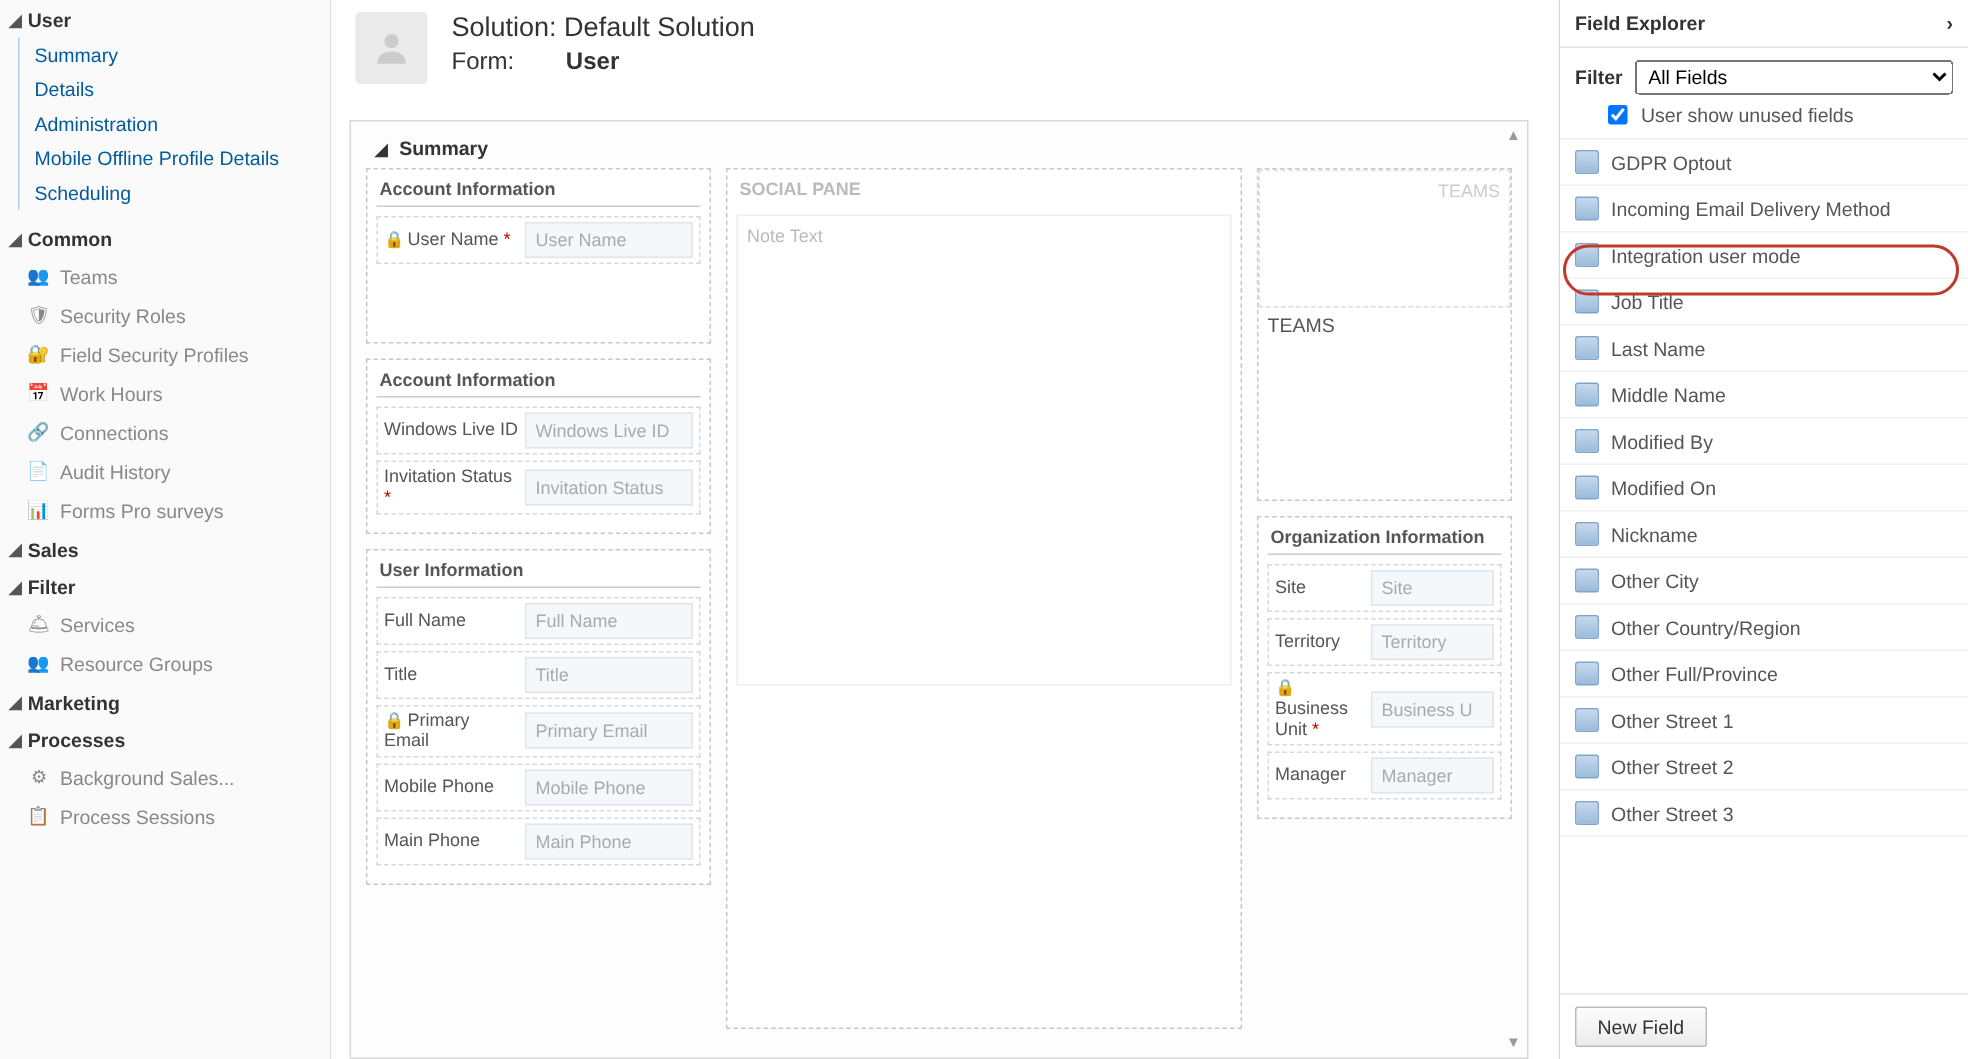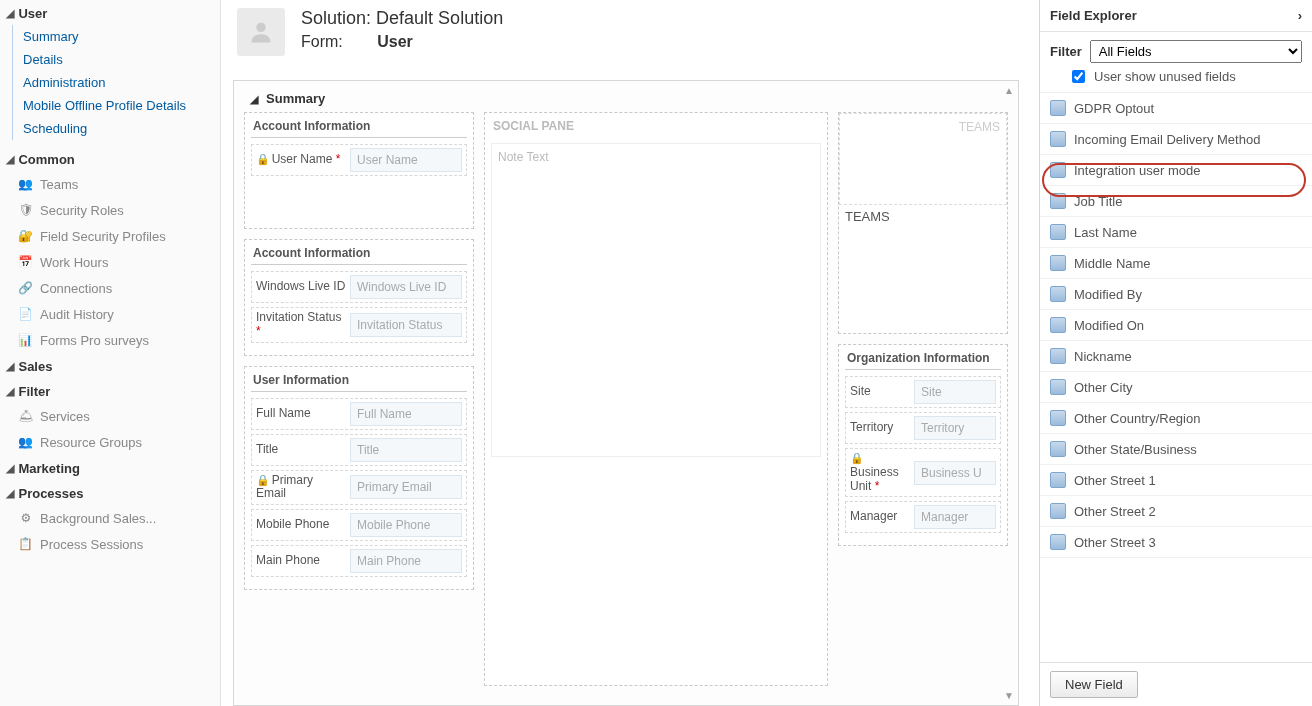--- a/index.html
+++ b/index.html
@@ -550,21 +550,21 @@
       <div class="rp-item">
           <span class="ficon"></span>
           <span>Other City</span>
         </div>
       <div class="rp-item">
           <span class="ficon"></span>
           <span>Other Country/Region</span>
         </div>
       <div class="rp-item">
           <span class="ficon"></span>
-          <span>Other State/Business</span>
+          <span>Other Full/Province</span>
         </div>
       <div class="rp-item">
           <span class="ficon"></span>
           <span>Other Street 1</span>
         </div>
       <div class="rp-item">
           <span class="ficon"></span>
           <span>Other Street 2</span>
         </div>
       <div class="rp-item">

